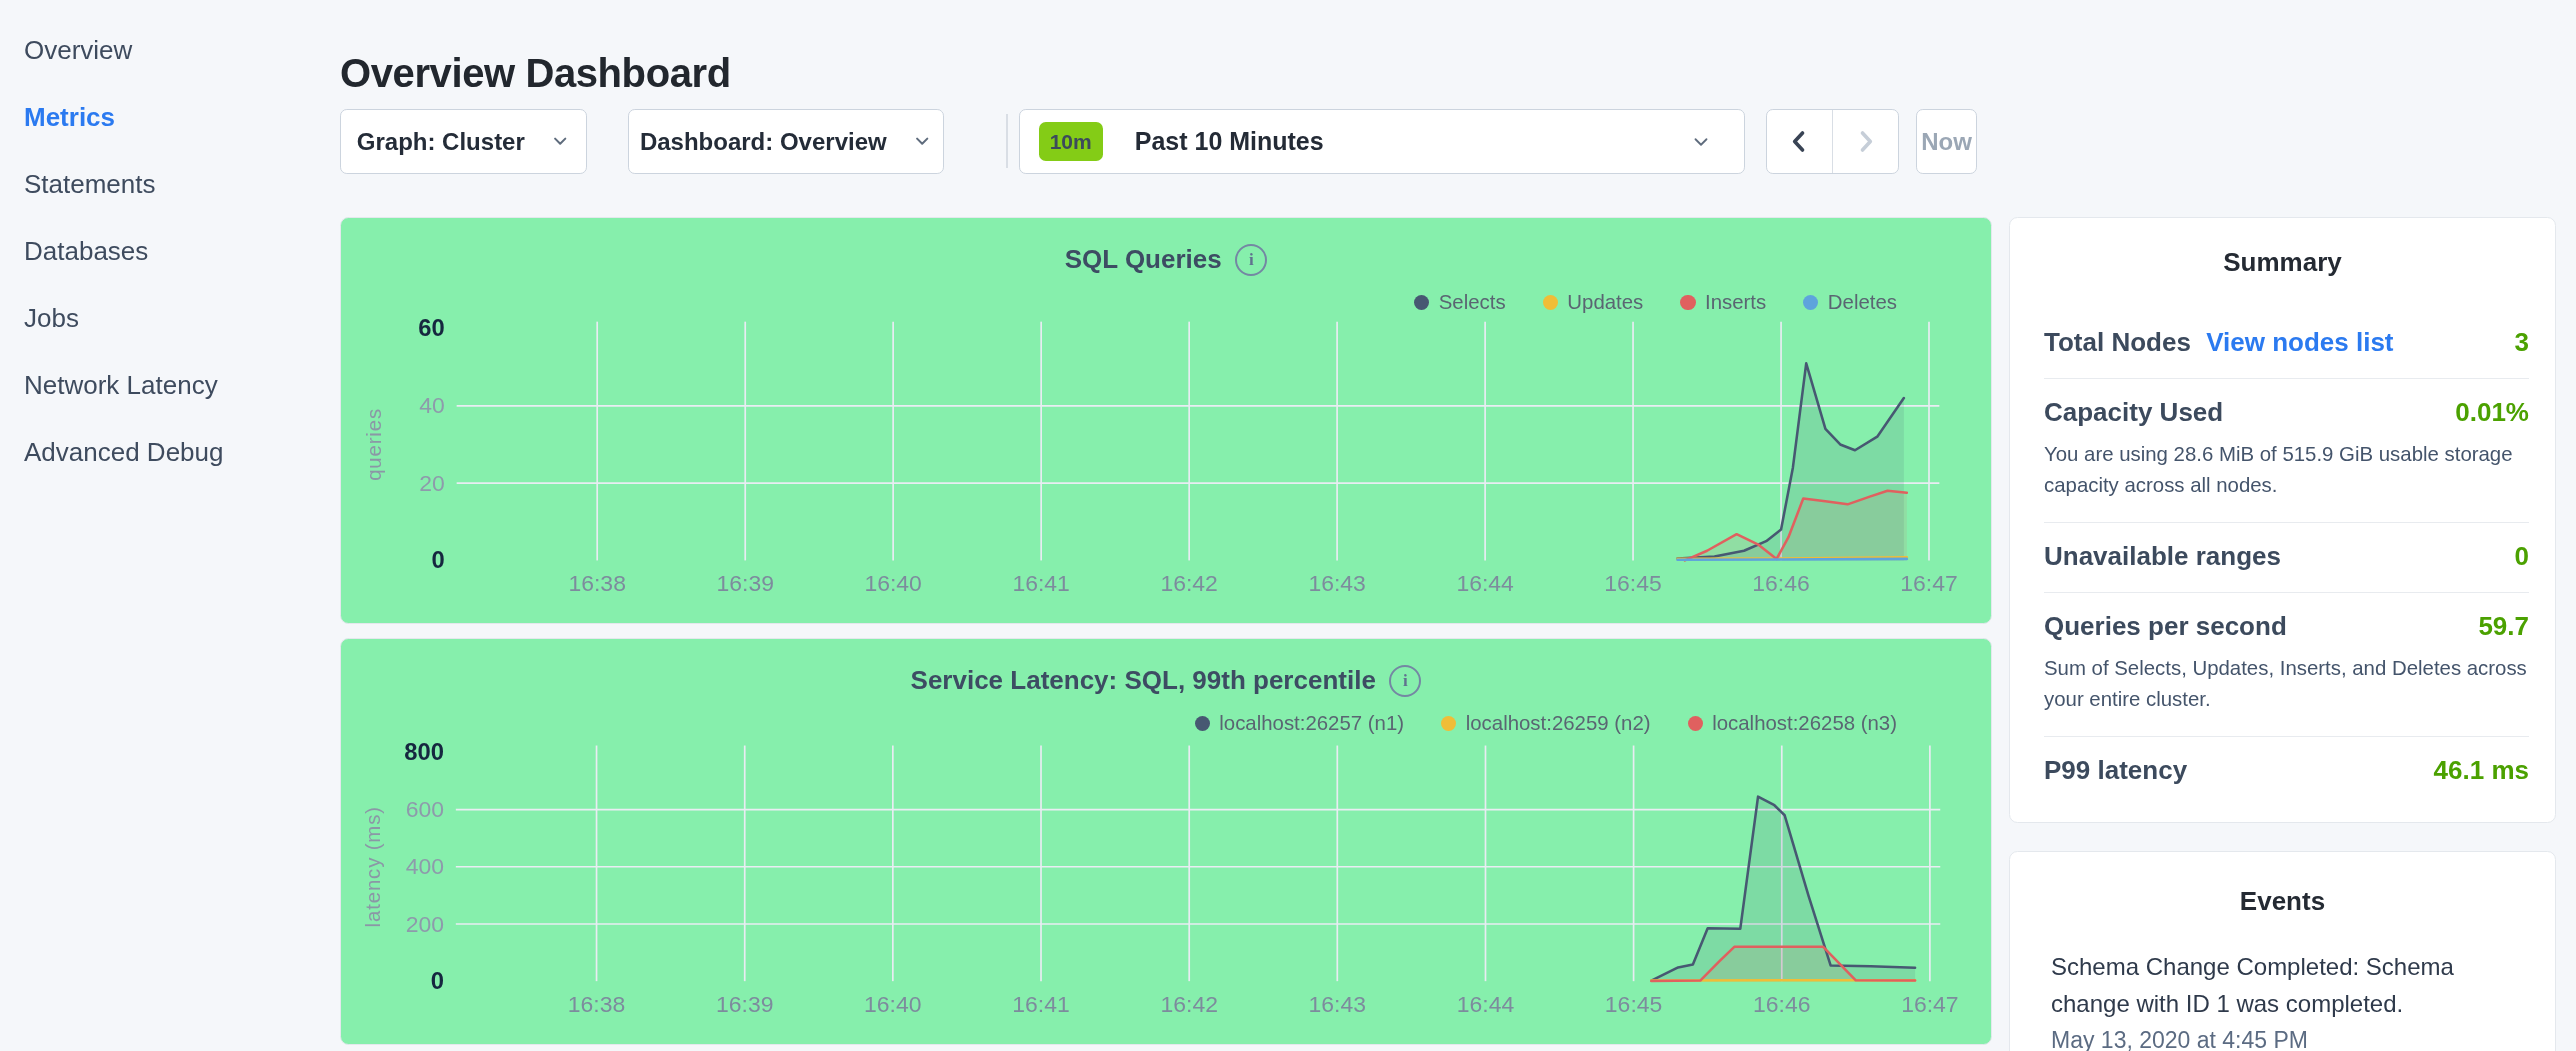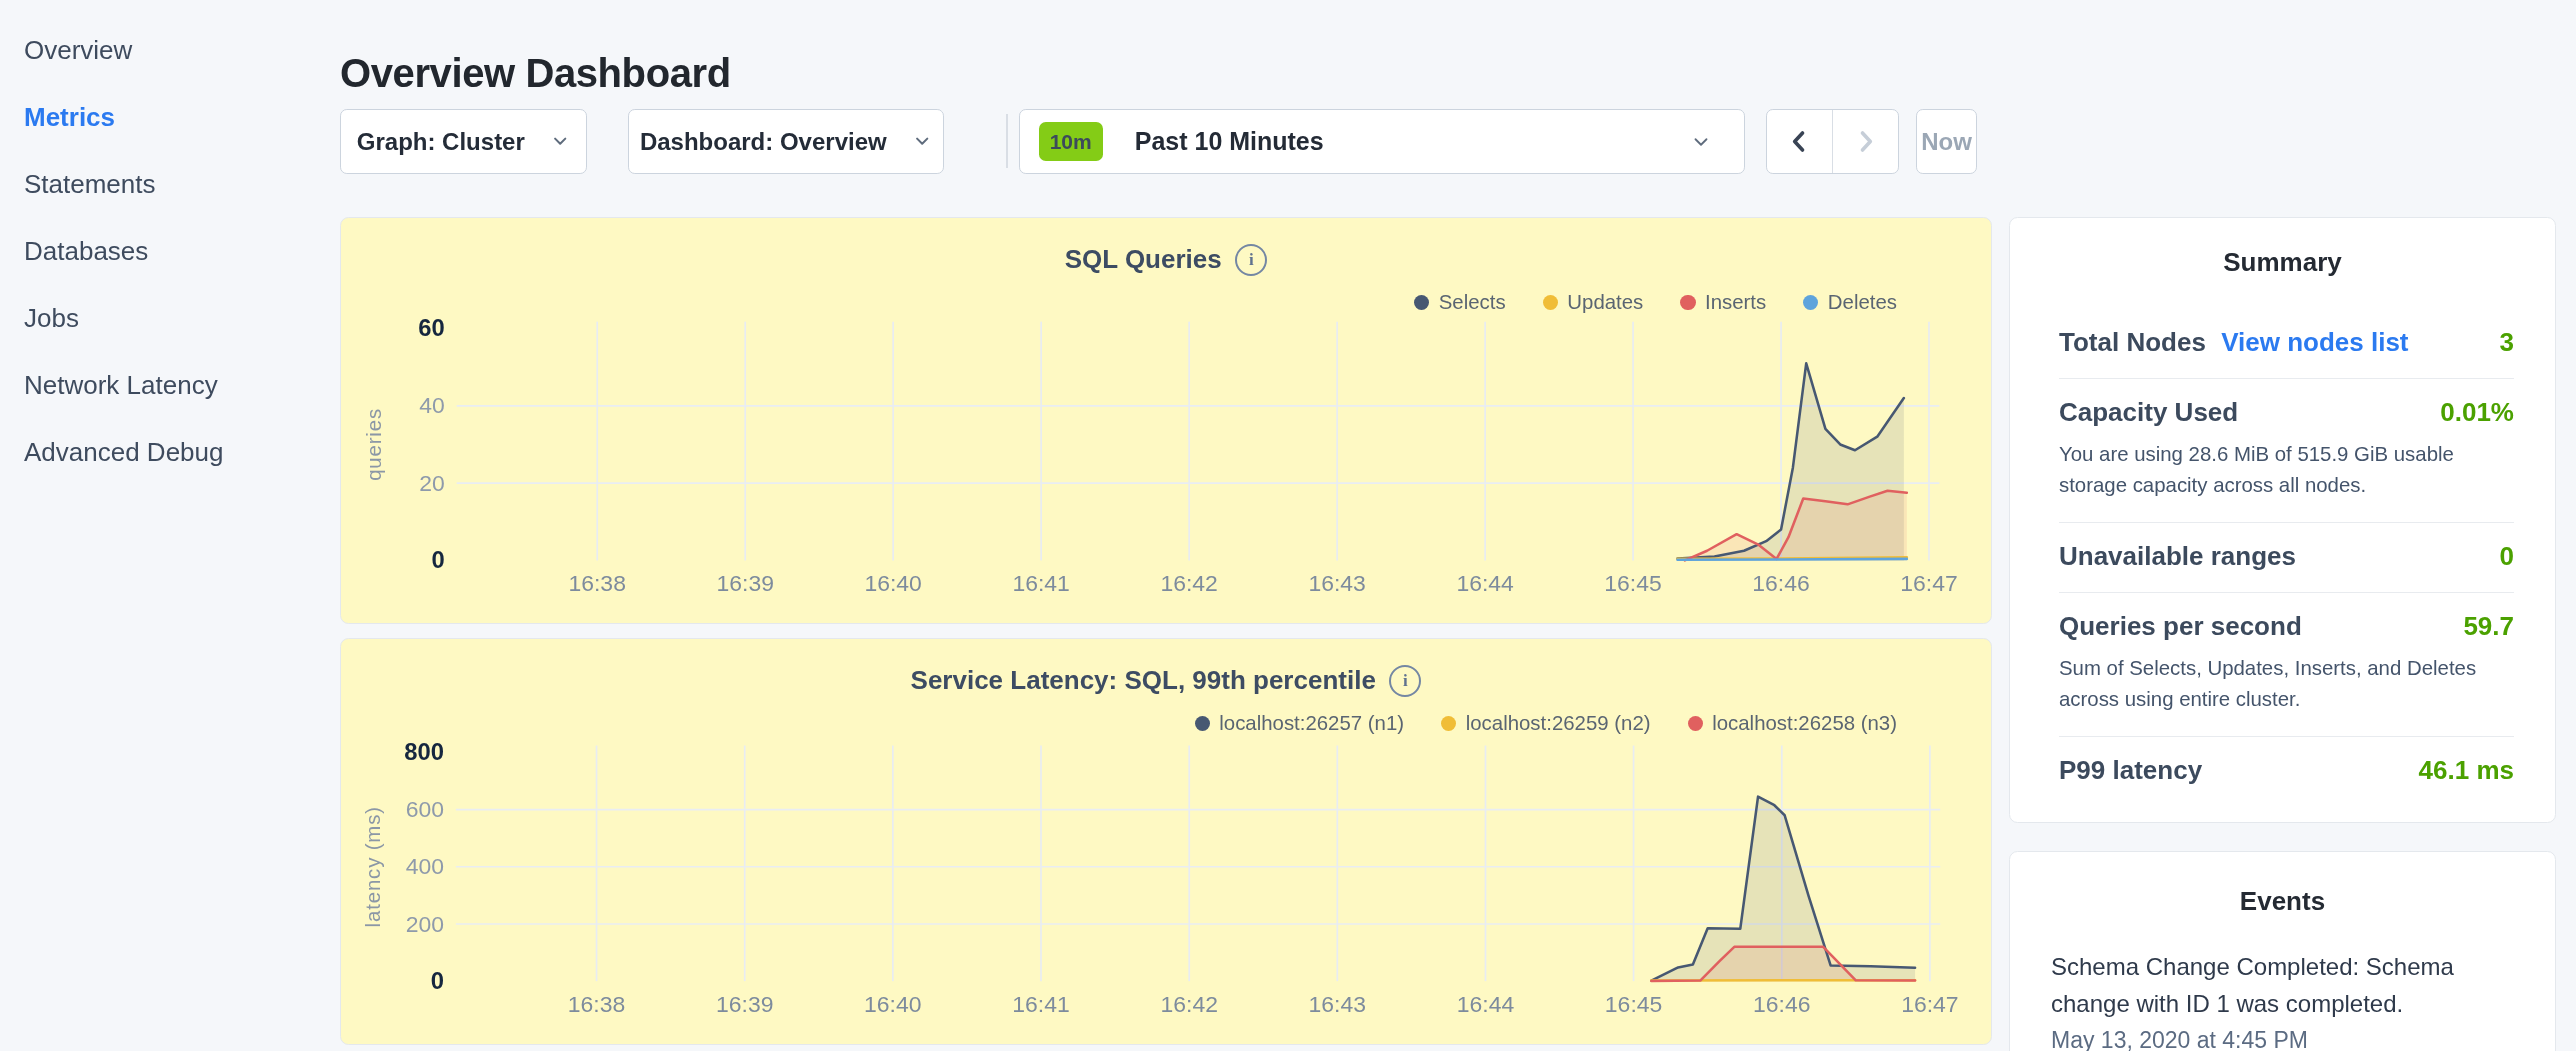--- a/index.html
+++ b/index.html
@@ -22,34 +22,34 @@
   .time-selector{justify-content:flex-start;padding:0 32px 0 18.7px;}
   .chip{background:#84cc16;border-radius:6.8px;padding:7.7px 11px;font-size:21px;font-weight:bold;color:#3c4a5c;}
   .tlabel{margin-left:32px;font-size:25px;font-weight:bold;color:#242b36;}
   .time-caret{margin-left:auto;display:flex;align-items:center;}
   .arrow-group{position:absolute;top:0;height:65px;display:flex;background:#fff;border:1.7px solid #ccd4de;border-radius:6.8px;box-sizing:border-box;}
   .arrow-btn{width:65px;display:flex;align-items:center;justify-content:center;cursor:pointer;background:transparent;border:none;padding:0;}
   .arrow-btn + .arrow-btn{border-left:1.7px solid #d9dee5;}
   .now-btn{font-size:24px;font-weight:bold;color:#9ba7b5;}
 
   
-  .card{position:absolute;background:#fef9c3;border:1.7px solid #e4e8ed;border-radius:8.5px;box-sizing:border-box;}
+  .card{position:absolute;background:#86efac;border:1.7px solid #e4e8ed;border-radius:8.5px;box-sizing:border-box;}
   .chart-card1{left:340px;top:217px;width:1652px;height:407px;}
   .chart-card2{left:340px;top:638px;width:1652px;height:407px;}
   .chart-header{position:absolute;top:25.5px;left:0;width:100%;display:flex;align-items:center;justify-content:center;gap:13.6px;}
   .chart-title{font-size:26px;font-weight:bold;color:#3d4c63;}
   .info-icon{width:28px;height:28px;border:2.1px solid #7487a3;border-radius:50%;display:flex;align-items:center;justify-content:center;font-size:17px;font-weight:600;color:#60728f;font-family:"Liberation Serif",serif;}
   .legend{position:absolute;top:73px;right:94px;display:flex;gap:37px;}
   .legend-item{display:flex;align-items:center;gap:9.4px;font-size:20.4px;color:#5a6572;}
   .legend-dot{width:15.3px;height:15.3px;border-radius:50%;}
   .chart-svg{position:absolute;left:0;top:0;}
 
   
   .right-col{position:absolute;left:2009px;top:217px;width:547px;}
-  .summary-card{position:relative;width:547px;height:606px;padding:29px 41px 0;box-sizing:border-box;background:#fff;border:1.7px solid #e4e8ed;border-radius:8.5px;}
+  .summary-card{position:relative;width:547px;height:606px;padding:29px 26px 0;box-sizing:border-box;background:#fff;border:1.7px solid #e4e8ed;border-radius:8.5px;}
   .panel-title{text-align:center;font-size:26px;font-weight:bold;color:#242a33;margin-bottom:31px;}
   .srow{padding:18px 0 20.4px;margin-left:8px;}
   .srow + .srow{border-top:1.7px solid #e8ebef;}
   .srow-main{display:flex;align-items:baseline;}
   .srow-label{font-size:26px;font-weight:bold;color:#3c4a5d;}
   .srow-link{margin-left:15.3px;font-size:26px;font-weight:bold;color:var(--accent-blue,#2b7af0);cursor:pointer;}
   .srow-value{margin-left:auto;font-size:26px;font-weight:bold;color:var(--accent-green,#4ba100);white-space:nowrap;}
   .srow-desc{margin-top:11px;max-width:489px;font-size:20.4px;line-height:31px;color:#44546b;}
   .events-card{position:relative;width:547px;margin-top:28px;height:238px;padding:34px 41px 0;box-sizing:border-box;background:#fff;border:1.7px solid #e4e8ed;border-radius:8.5px;}
   .event-msg{max-width:429px;font-size:24px;line-height:37px;color:#2f3a4b;}
@@ -260,21 +260,21 @@
           <span class="srow-label">Unavailable ranges</span>
           <span class="srow-value">0</span>
         </div>
       </div>
 
       <div class="srow">
         <div class="srow-main">
           <span class="srow-label">Queries per second</span>
           <span class="srow-value">59.7</span>
         </div>
-        <div class="srow-desc">Sum of Selects, Updates, Inserts, and Deletes across using entire cluster.</div>
+        <div class="srow-desc">Sum of Selects, Updates, Inserts, and Deletes across your entire cluster.</div>
       </div>
 
       <div class="srow">
         <div class="srow-main">
           <span class="srow-label">P99 latency</span>
           <span class="srow-value">46.1 ms</span>
         </div>
       </div>
     </div>
 

